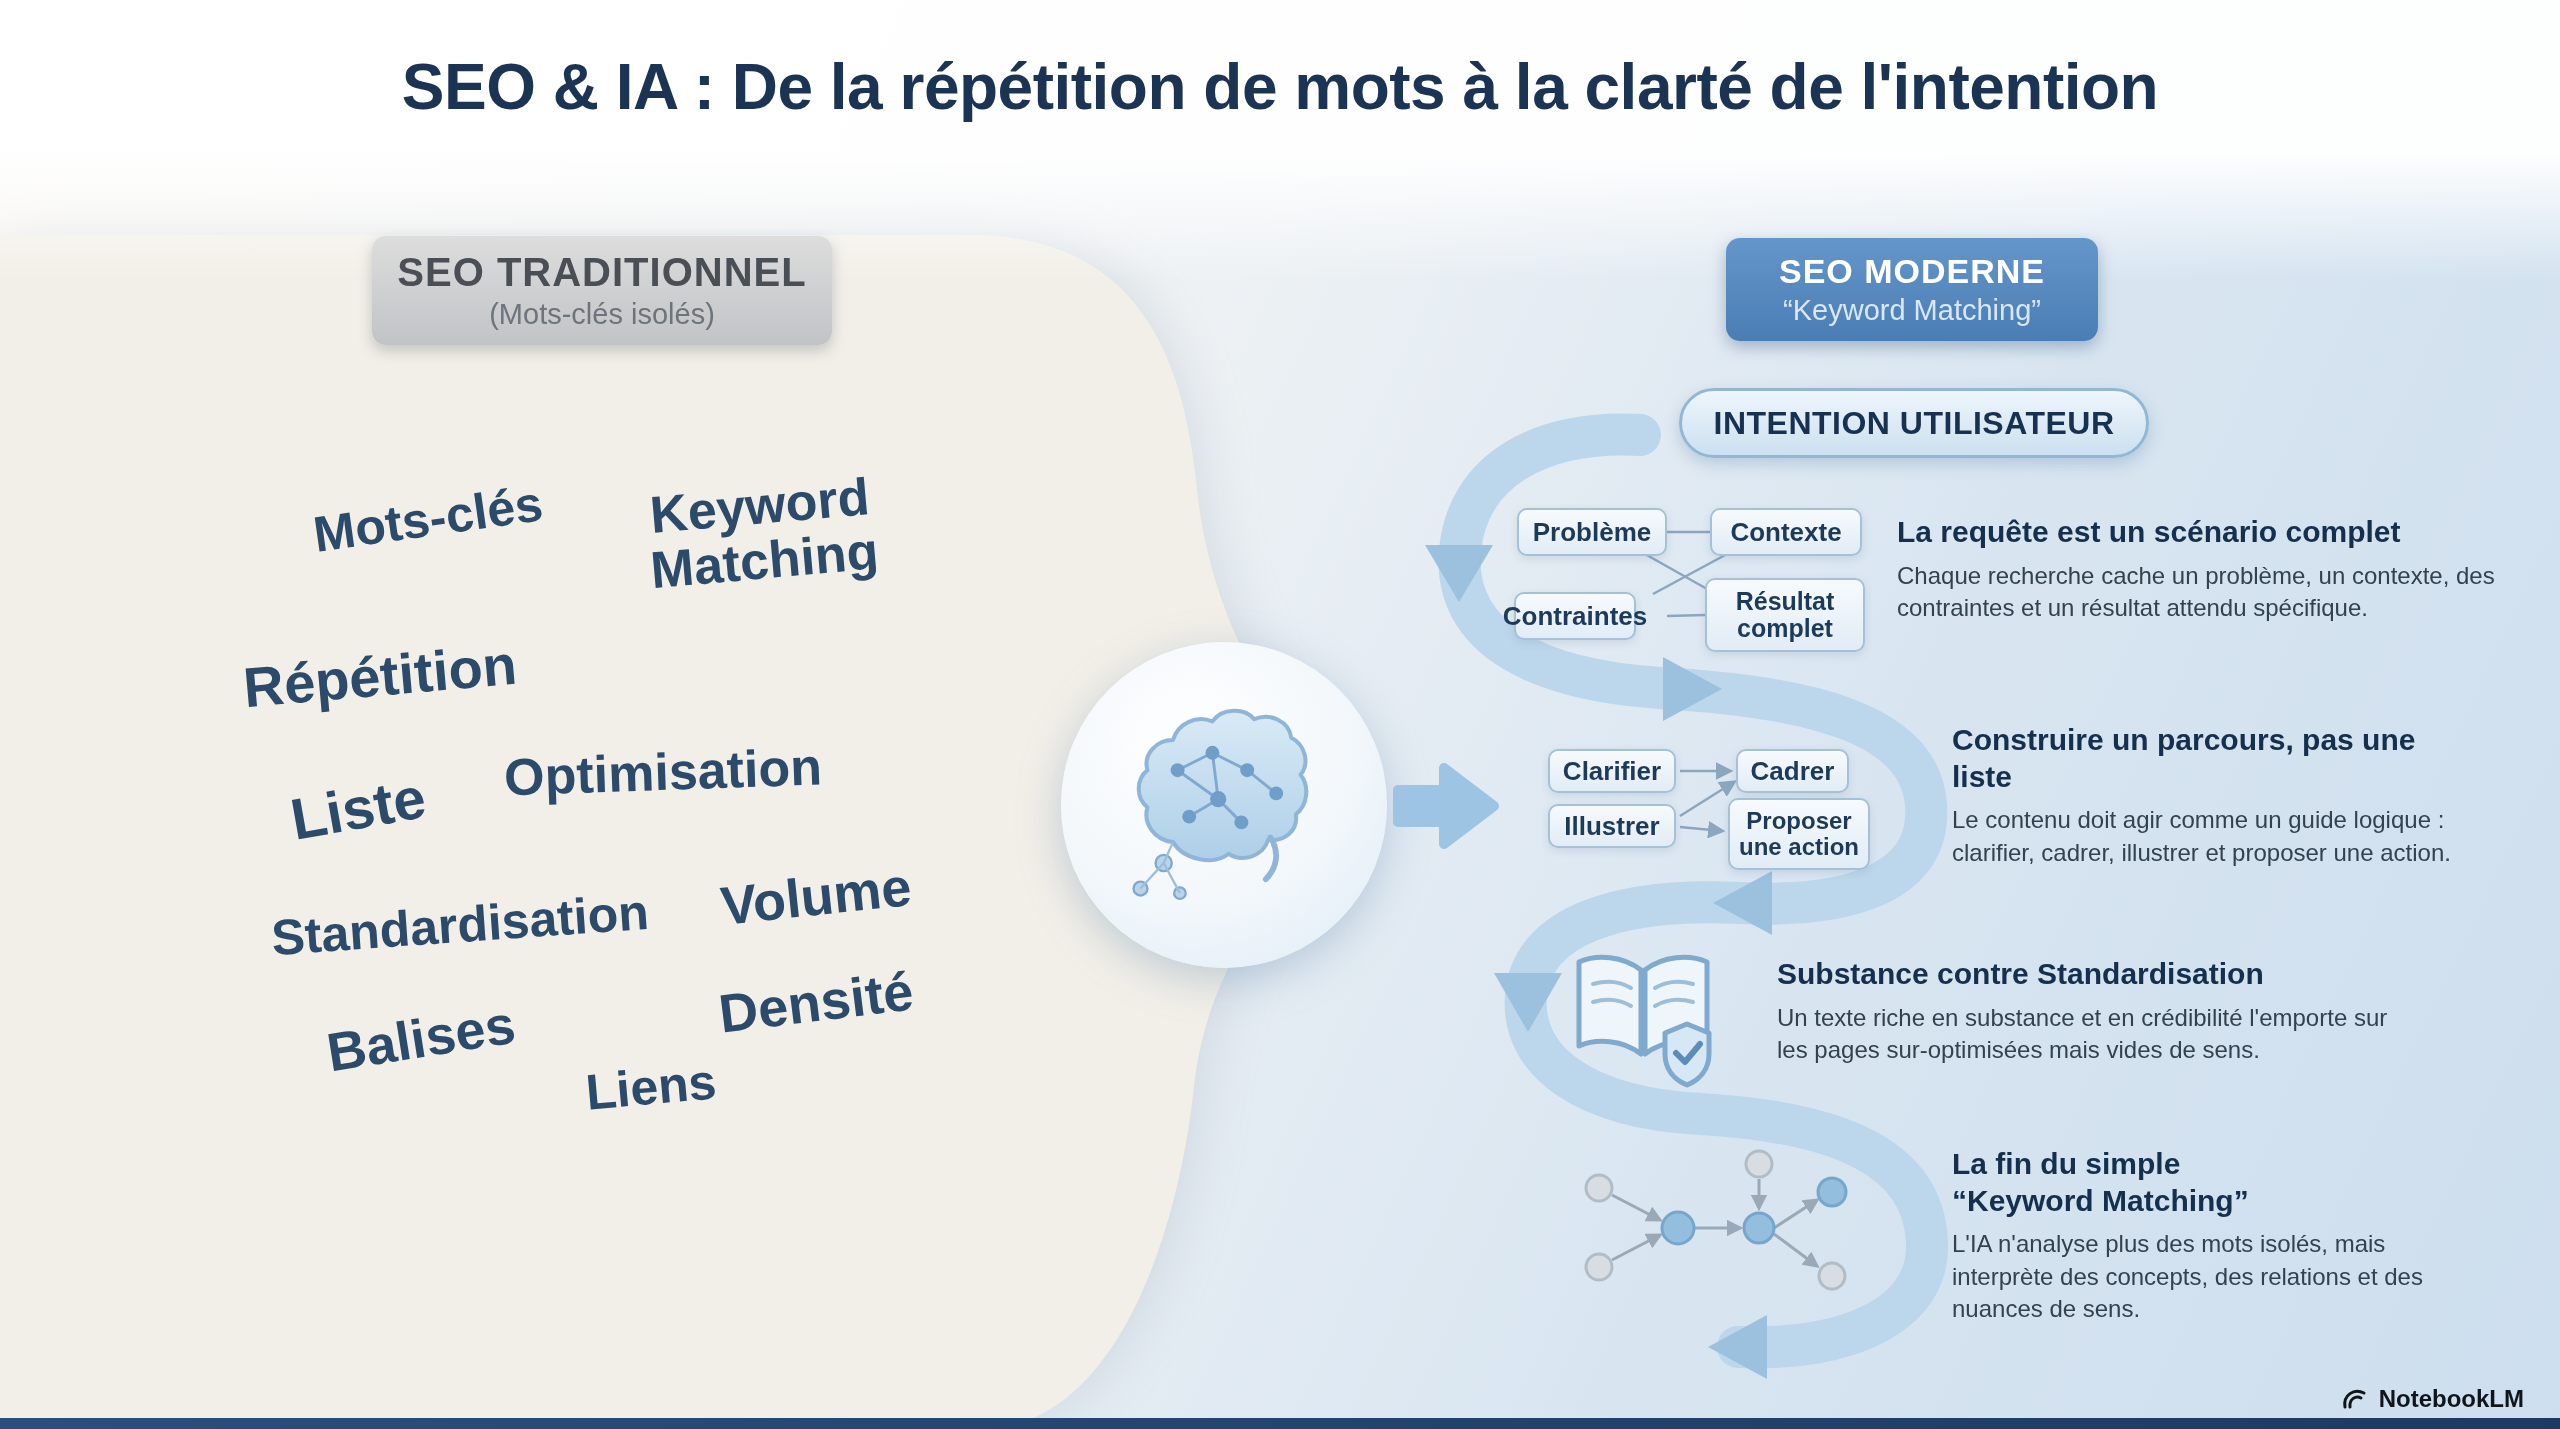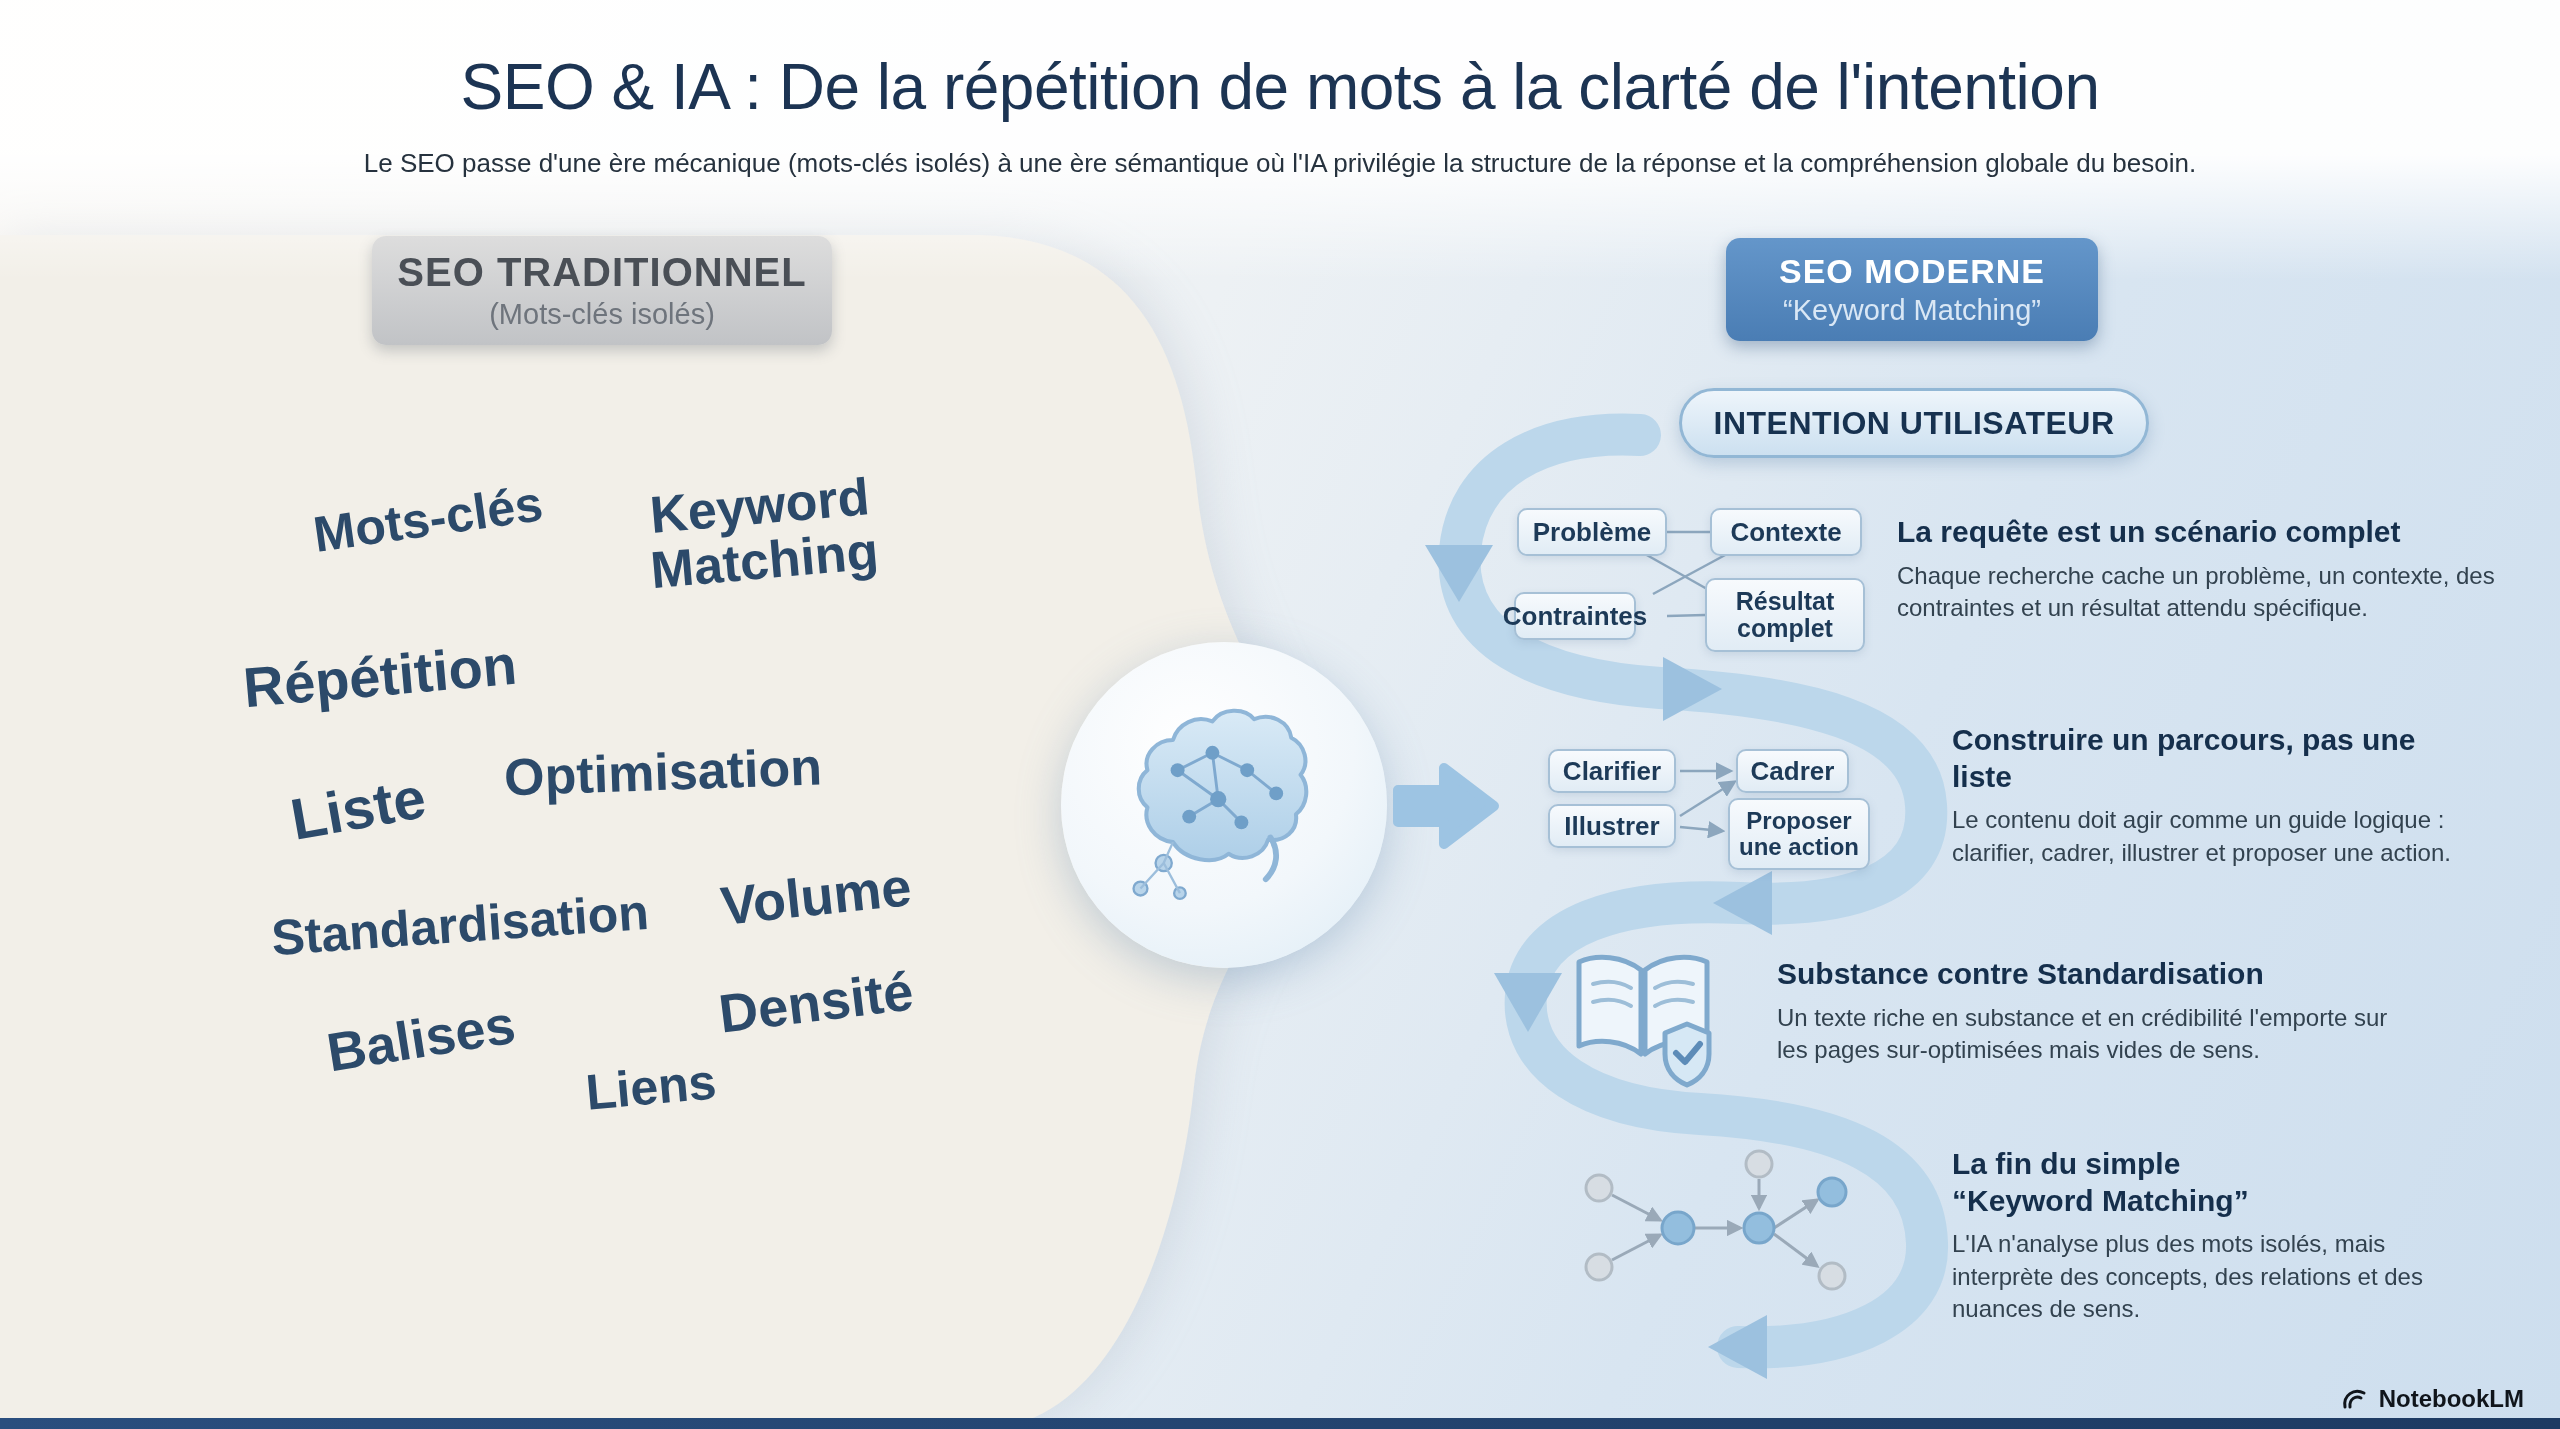--- a/index.html
+++ b/index.html
@@ -12,21 +12,21 @@
   .top-glow {
     position:absolute; top:0; left:0; width:100%; height:280px; z-index:1;
     background:linear-gradient(180deg, rgba(255,255,255,0.96) 55%, rgba(255,255,255,0) 100%);
     pointer-events:none;
   }
   .beige-blob { position:absolute; top:0; left:0; z-index:0; filter:drop-shadow(10px 0 24px rgba(140,155,175,0.22)); }
   .serpentine { position:absolute; top:0; left:0; z-index:1; pointer-events:none; }
 
   .page-title {
     position:absolute; top:50px; left:0; width:100%; text-align:center; z-index:3;
-    font-size:64px; font-weight:400; color:#1c3453; letter-spacing:-0.5px;
+    font-size:64px; font-weight:700; color:#1c3453; letter-spacing:-0.5px;
   }
   .page-subtitle {
     position:absolute; top:148px; left:0; width:100%; text-align:center; z-index:3;
     font-size:26px; font-weight:500; color:#26323e;
   }
 
   .badge { position:absolute; border-radius:14px; text-align:center; padding:14px 20px; z-index:3; }
   .badge-trad { left:372px; top:236px; width:460px;
     background:linear-gradient(180deg,#dddddd,#c1c3c6); box-shadow:0 6px 14px rgba(80,90,100,0.28); }
   .badge-trad .badge-title { font-size:40px; font-weight:700; color:#4a4f56; letter-spacing:1px; }
@@ -135,21 +135,20 @@
              C 1840 1122, 1924 1158, 1927 1243
              C 1930 1315, 1848 1351, 1738 1347" fill="none" stroke="#bcd7eb" stroke-width="42" stroke-linecap="round"></path>
     <polygon points="1425,545 1493,545 1459,602" fill="#9cc1df"></polygon>
     <polygon points="1663,657 1663,721 1722,689" fill="#9cc1df"></polygon>
     <polygon points="1772,871 1772,935 1713,903" fill="#9cc1df"></polygon>
     <polygon points="1494,973 1562,973 1528,1032" fill="#9cc1df"></polygon>
     <polygon points="1767,1315 1767,1379 1708,1347" fill="#9cc1df"></polygon>
   </svg>
 
   <h1 class="page-title">SEO &amp; IA : De la répétition de mots à la clarté de l'intention</h1>
-  <p class="page-subtitle">Le SEO passe d'une ère mécanique (mots-clés isolés) à une ère sémantique où l'IA privilégie la structure de la réponse et la compréhension globale du besoin.</p>
 
   <div class="badge badge-trad">
     <div class="badge-title">SEO TRADITIONNEL</div>
     <div class="badge-sub">(Mots-clés isolés)</div>
   </div>
   <div class="badge badge-mod">
     <div class="badge-title">SEO MODERNE</div>
     <div class="badge-sub">“Keyword Matching”</div>
   </div>
 

